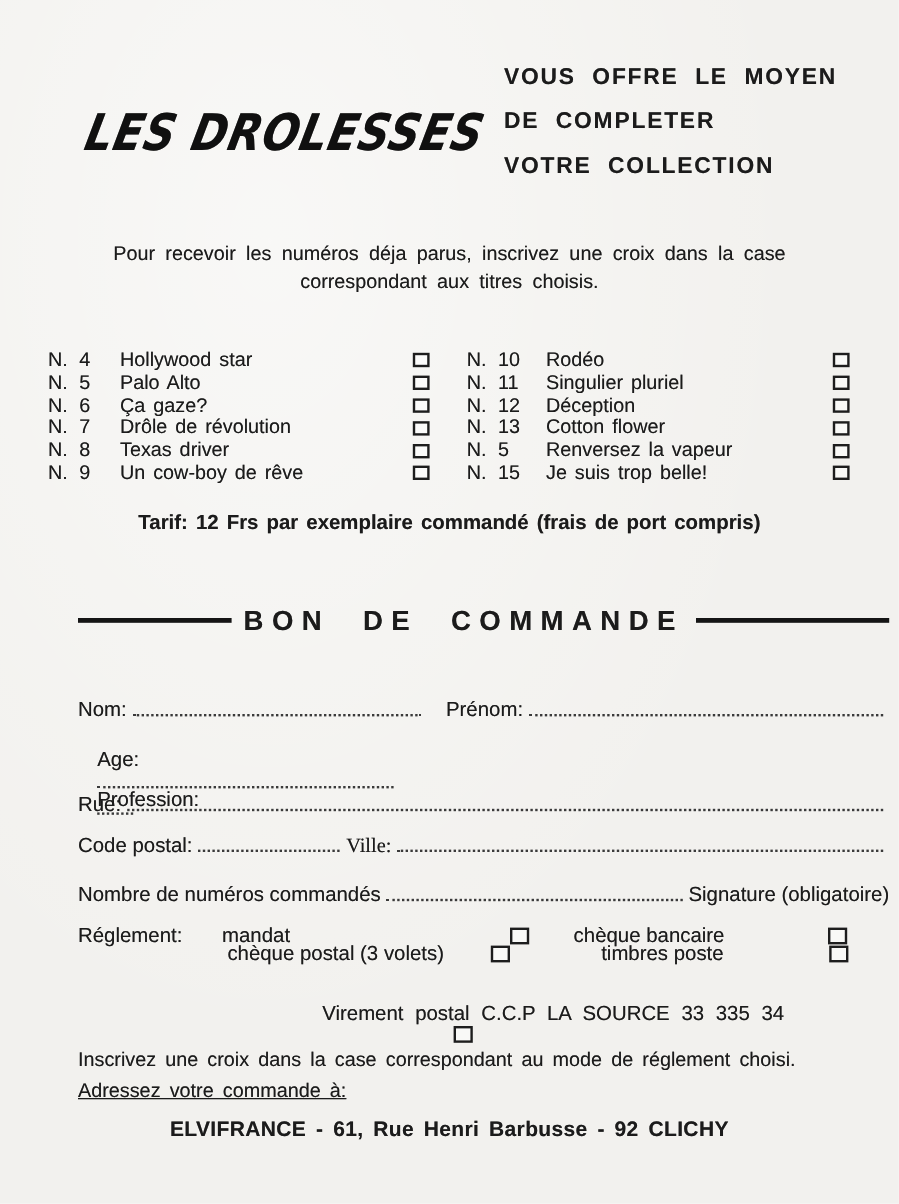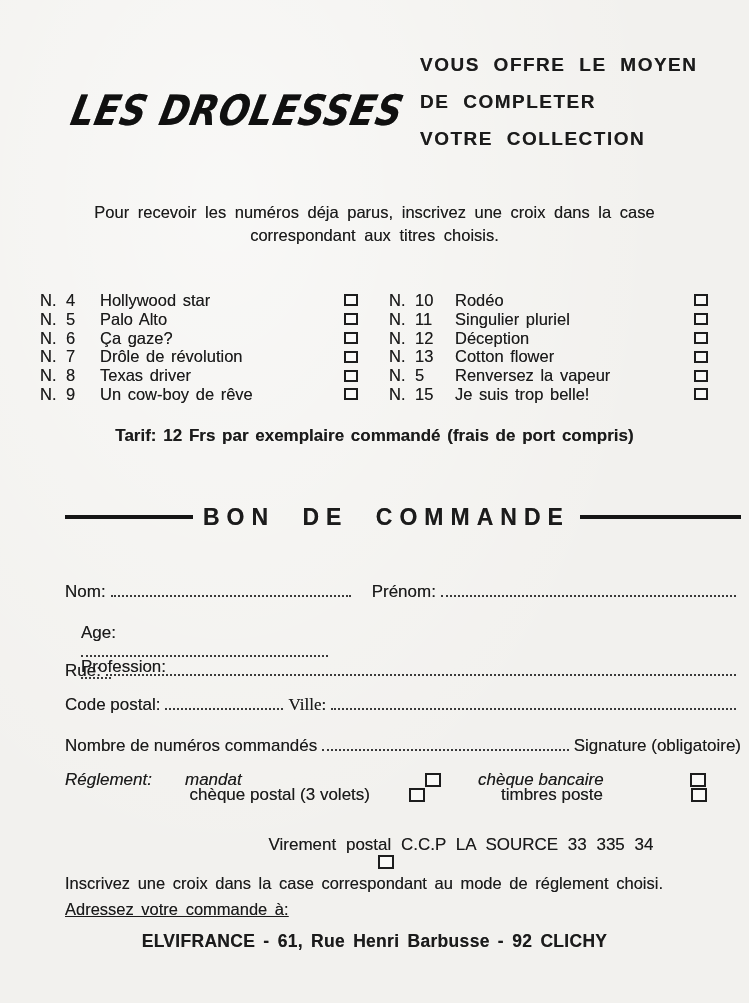--- a/index.html
+++ b/index.html
@@ -219,21 +219,21 @@
     <span class="dots dots-fixed" style="width:118px;"></span>
     <span class="lbl" style="font-family:Liberation Serif, serif;">Ville:</span>
     <span class="dots"></span>
   </div>
   <div class="frow txt" style="top:736px;">
     <span class="lbl">Nombre de numéros commandés</span>
     <span class="dots"></span>
     <span class="lbl">Signature (obligatoire)</span>
   </div>
 
-  <div class="pay-row txt" style="top:770px;font-style:italic;">
+  <div class="pay-row txt" style="top:770px;">
     <span class="pay-c1">Réglement:</span>
     <span class="pay-c2">mandat</span>
     <span class="cb cb-pay"></span>
     <span class="pay-c3">chèque bancaire</span>
     <span class="cb cb-pay"></span>
   </div>
   <div class="pay-row txt" style="top:785px;gap:39px;">
     <span class="pay-c1"></span>
     <span class="pay-c2">chèque postal (3 volets)</span>
     <span class="cb cb-pay"></span>

